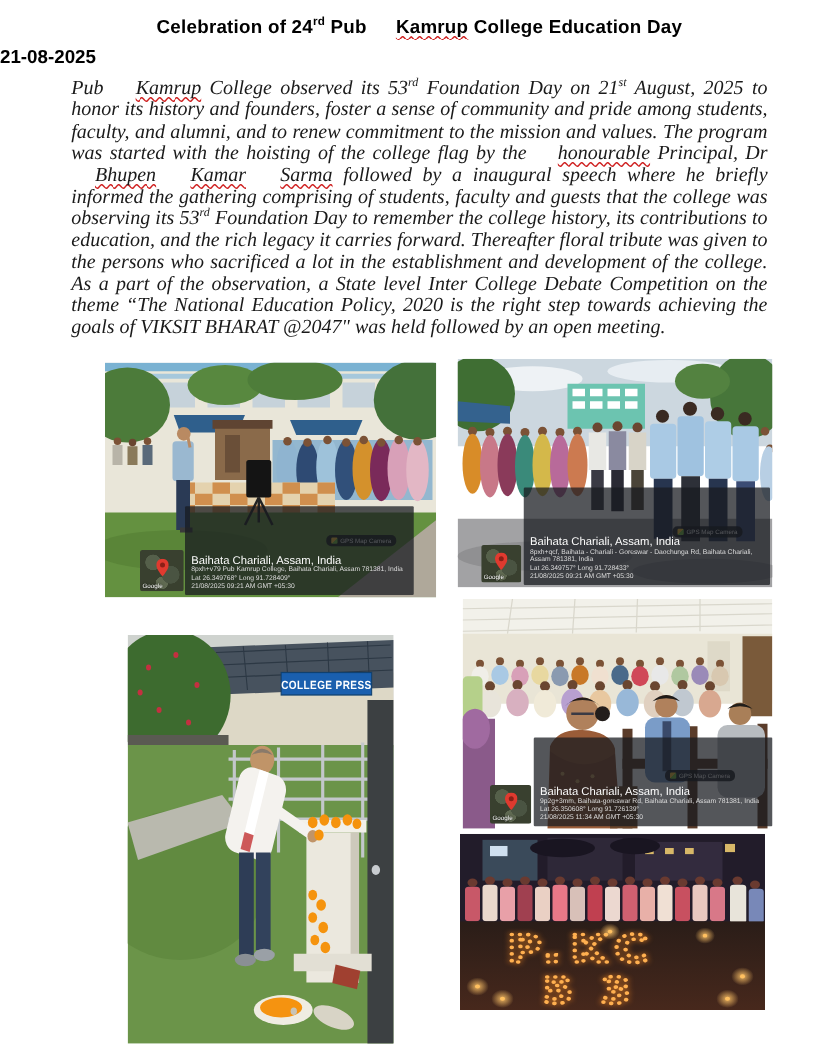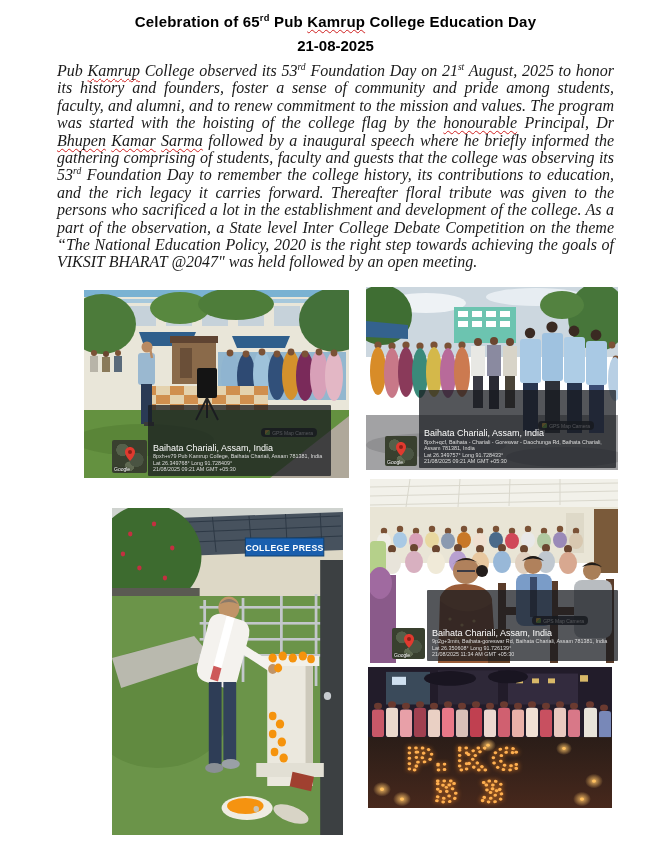--- a/index.html
+++ b/index.html
@@ -3,24 +3,24 @@
 <meta charset="utf-8">
 <style>
   html,body{margin:0;padding:0;background:#ffffff;}
   body{width:671px;height:849px;overflow:hidden;font-family:"Liberation Serif",serif;color:#1a1a1a;}
   .page{position:relative;width:671px;height:849px;background:#fff;}
 
   
   .title{margin-top:13px;text-align:center;font-family:"Liberation Sans",sans-serif;
          font-weight:bold;font-size:15px;color:#000;letter-spacing:.2px;}
   .title .sup{vertical-align:super;font-size:0.62em;line-height:0;}
-  .date-line{margin-top:7px;text-align:center;font-family:"Liberation Sans",sans-serif;
+  .date-line{margin-top:7px;font-family:"Liberation Sans",sans-serif;
          font-weight:bold;font-size:15px;color:#000;}
   .sq{text-decoration-line:underline;text-decoration-style:wavy;text-decoration-color:#cf2020;
-      text-decoration-thickness:1px;text-underline-offset:2px;text-decoration-skip-ink:none;}
+      text-decoration-thickness:1px;text-underline-offset:2px;text-decoration-skip-ink:none;margin-left:19px;}
 
   
   .para{margin:8px 57px 0 57px;text-align:justify;font-size:16px;line-height:17.4px;font-style:italic;}
   .para .sup{vertical-align:super;font-size:0.6em;line-height:0;}
 
   
   .photo{position:absolute;margin:0;padding:0;overflow:hidden;}
   .photo svg{display:block;width:100%;height:100%;}
 
   
@@ -41,21 +41,21 @@
        background:rgba(20,22,28,.85);border-radius:4px;padding:0 4px;
        font-family:"Liberation Sans",sans-serif;font-size:5px;color:#f0f0f0;white-space:nowrap;}
   .badge-ic{display:inline-block;width:5px;height:5px;border-radius:1px;
        background:linear-gradient(135deg,#f2c23a 50%,#7ac043 50%);}
 </style>
 </head>
 <body>
 
 <div class="page">
 
-  <div class="title"><span>Celebration of 65</span><sup class="sup">rd</sup><span> Pub </span><span class="sq">Kamrup</span><span> College Education Day</span></div>
+  <div class="title"><span>Celebration of 24</span><sup class="sup">rd</sup><span> Pub </span><span class="sq">Kamrup</span><span> College Education Day</span></div>
   <div class="date-line">21-08-2025</div>
 
   <p class="para"><span>Pub </span><span class="sq">Kamrup</span><span> College observed its 53</span><sup class="sup">rd</sup><span> Foundation Day on 21</span><sup class="sup">st</sup><span> August, 2025 to honor its history and founders, foster a sense of community and pride among students, faculty, and alumni, and to renew commitment to the mission and values.  The program was started with the hoisting of the college flag by the </span><span class="sq">honourable</span><span> Principal, Dr </span><span class="sq">Bhupen</span><span> </span><span class="sq">Kamar</span><span> </span><span class="sq">Sarma</span><span> followed by a inaugural speech where he briefly informed the gathering comprising of students, faculty and guests that the college was observing its 53</span><sup class="sup">rd</sup><span> Foundation Day to remember the college history, its contributions to education, and the rich legacy it carries forward. Thereafter floral tribute was given to the persons who sacrificed a lot in the establishment and development of the college. As a part of the observation, a State level Inter College Debate Competition on the theme “The National Education Policy, 2020 is the right step towards achieving the goals of VIKSIT BHARAT @2047" was held followed by an open meeting.</span></p>
 
   <figure class="photo" style="left:84px;top:277px;width:265px;height:188px">
     <svg viewBox="0 0 265 188" preserveAspectRatio="none">
       <rect x="0" y="0" width="265" height="132" fill="#e9e6d9"></rect>
       <rect x="0" y="0" width="265" height="7" fill="#7ab2d2"></rect>
       <rect x="0" y="9" width="265" height="4" fill="#a6c8dc"></rect>
       <g fill="#c6d2da">
@@ -257,21 +257,21 @@
       <span>GPS Map Camera</span>
     </div>
     <div class="gps-cap" style="left:53px;bottom:2px;width:197px">
       <div class="cap-place">Baihata Chariali, Assam, India</div>
       <div class="cap-line">8pxh+qcf, Baihata - Chariali - Goreswar - Daochunga Rd, Baihata Chariali, Assam 781381, India</div>
       <div class="cap-line">Lat 26.349757° Long 91.728433°</div>
       <div class="cap-line">21/08/2025 09:21 AM GMT +05:30</div>
     </div>
   </figure>
 
-  <figure class="photo" style="left:112px;top:495px;width:231px;height:327px">
+  <figure class="photo" style="left:102px;top:495px;width:213px;height:327px">
     <svg viewBox="0 0 253 327" preserveAspectRatio="none">
       <rect x="0" y="0" width="253" height="90" fill="#cfd3cf"></rect>
       <rect x="88" y="30" width="165" height="58" fill="#ddd8c6"></rect>
       <polygon points="70,10 253,4 253,42 76,48" fill="#47525e"></polygon>
       <g stroke="#2c3844" stroke-width="1">
         <line x1="84" y1="14" x2="250" y2="8"></line>
           <line x1="86" y1="24" x2="251" y2="18"></line>
           <line x1="88" y1="34" x2="252" y2="28"></line>
         <line x1="110" y1="9" x2="114" y2="44"></line>
           <line x1="150" y1="8" x2="153" y2="42"></line>

